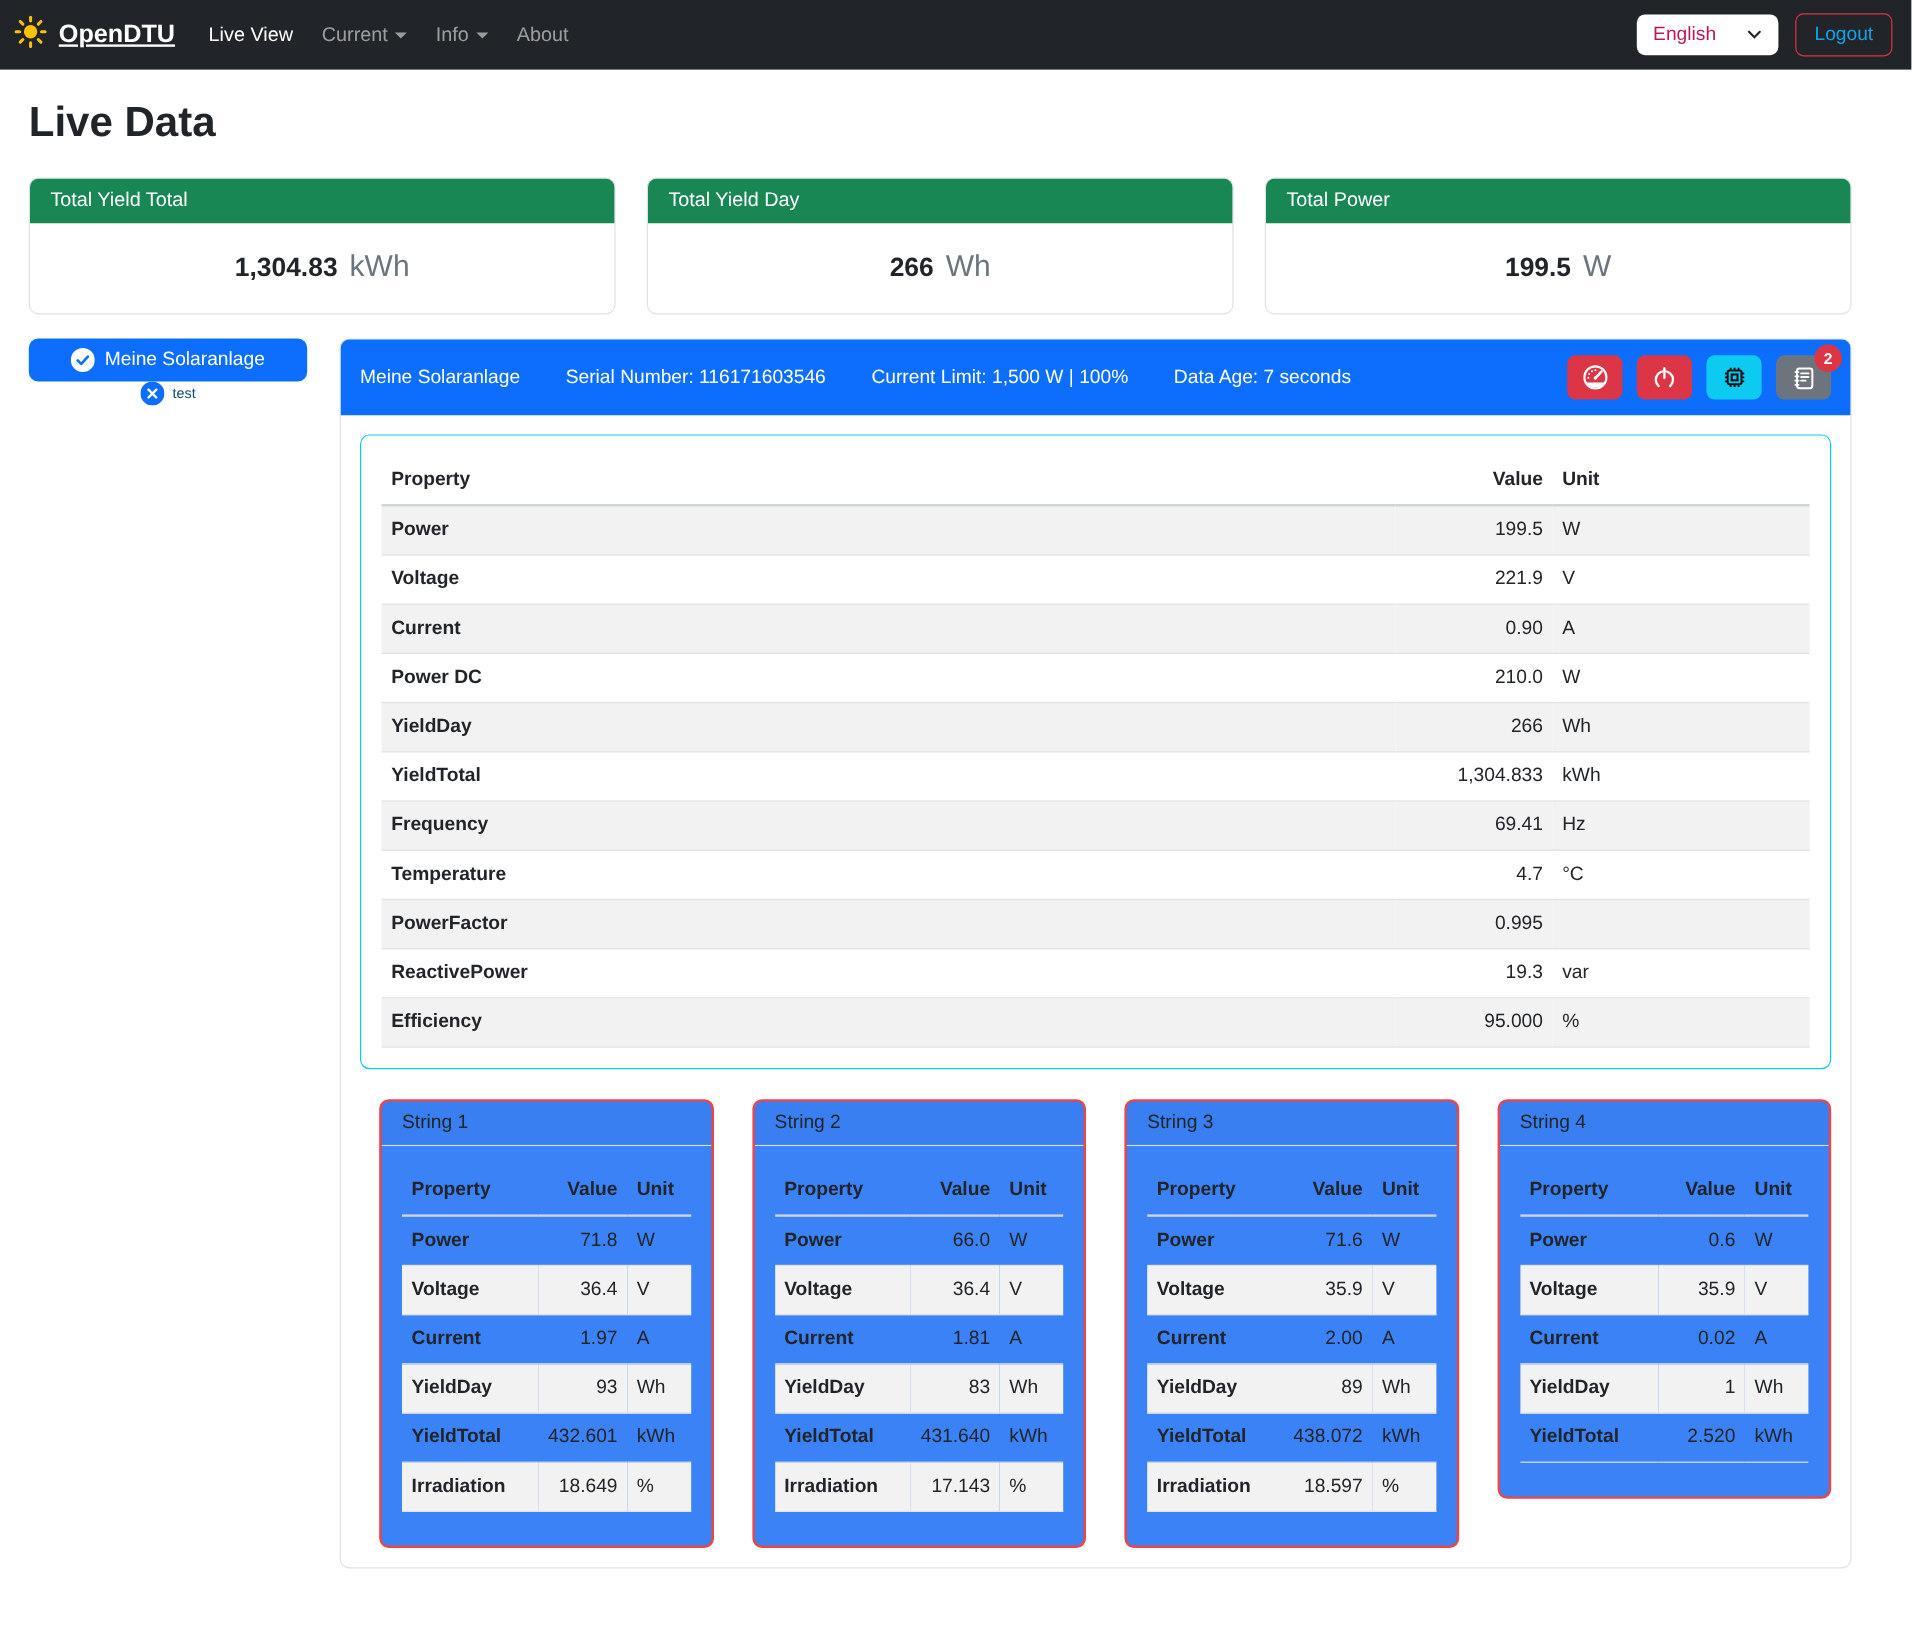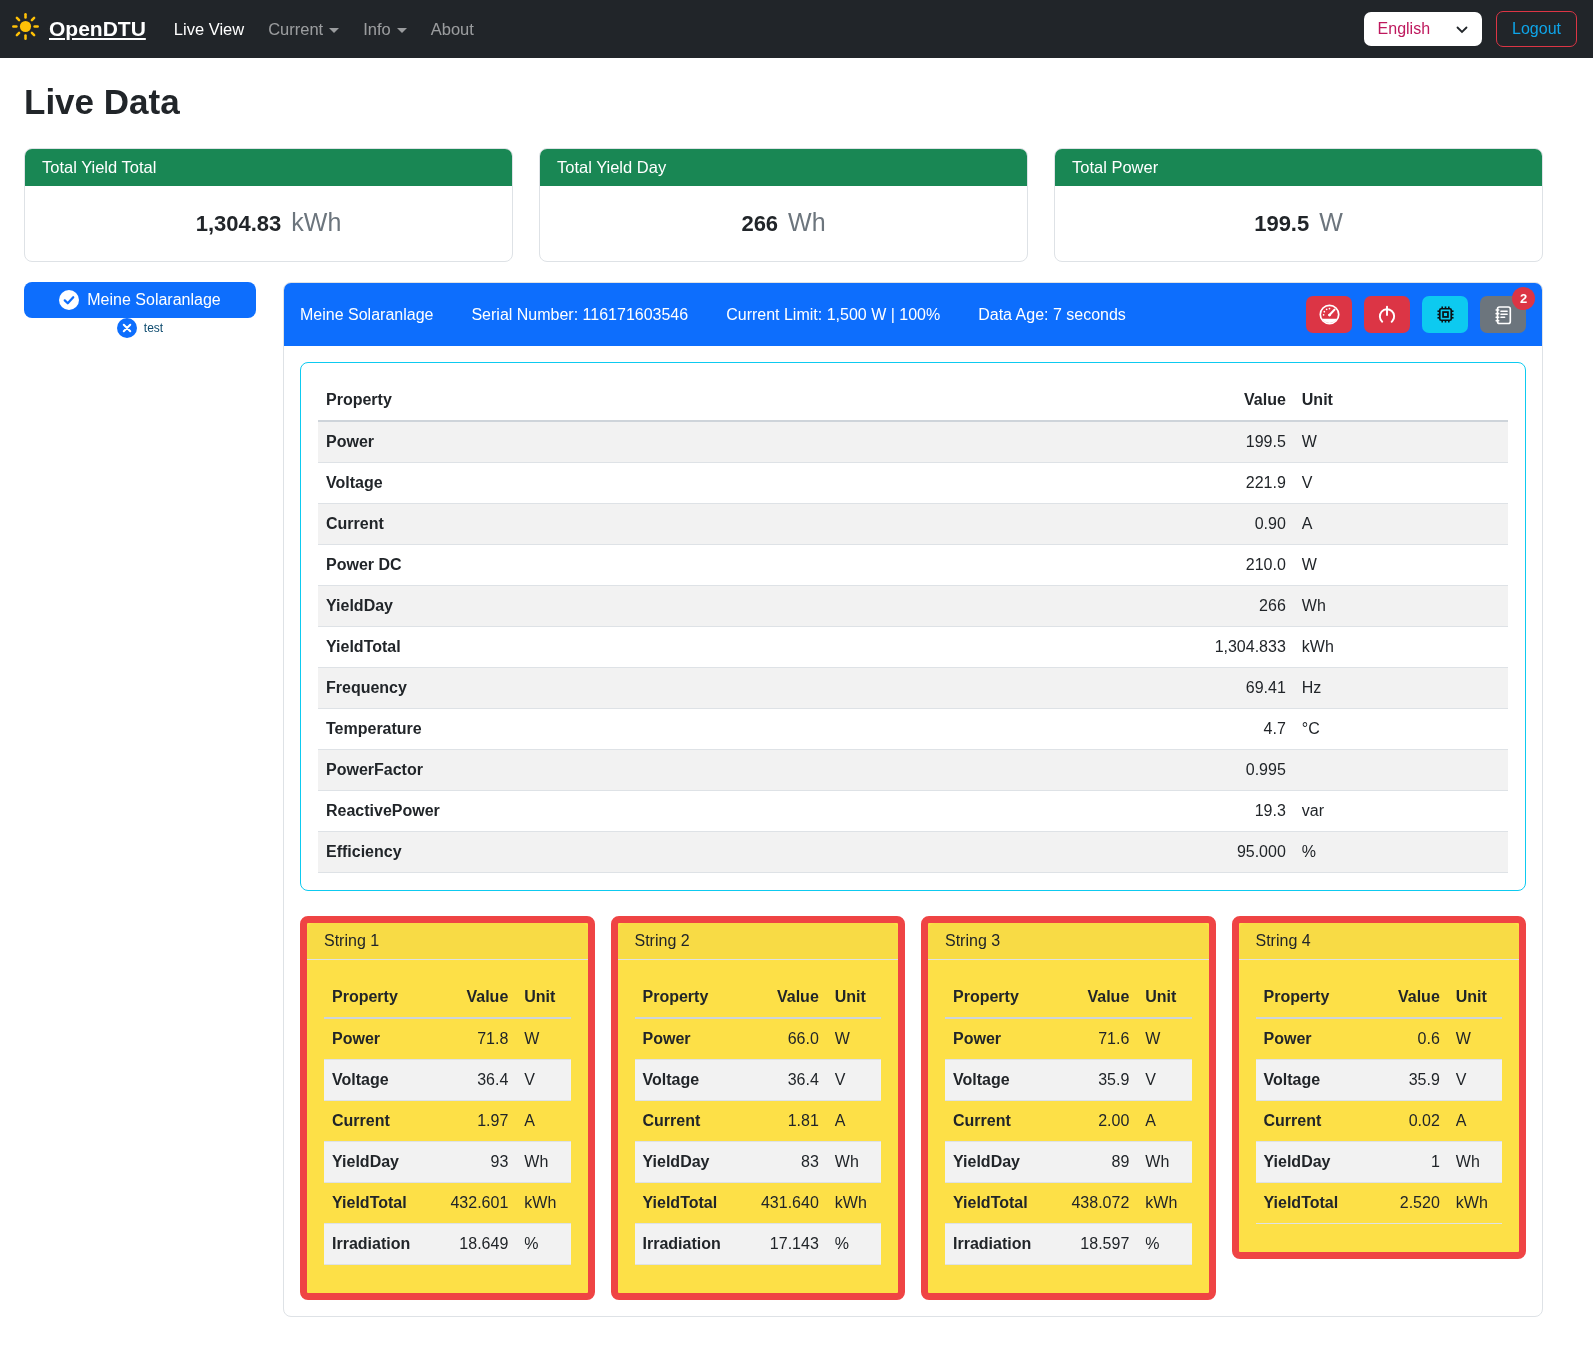--- a/index.html
+++ b/index.html
@@ -62,21 +62,21 @@
 
   .big-card-body { padding:16px; }
 
   
   .phase-card { border:1px solid #0dcaf0; border-radius:8px; margin-bottom:25px; }
   .phase-card .hd { background:#0dcaf0; color:#000; padding:9px 17px; font-size:16px;
     border-radius:7px 7px 0 0; }
   .phase-card .bd { padding:17px; }
 
   .strings-row { display:flex; gap:16px; align-items:flex-start; }
-  .string-card { flex:1; border:7px solid #ef4444; border-radius:8px; background:#fde047; }
+  .string-card { flex:1; border:2px solid #ef4444; border-radius:8px; background:#3b82f6;margin-left:16px; }
   .string-card .hd { background:rgba(0,0,0,.02); border-bottom:1px solid #dee2e6;
     padding:9px 17px; font-size:16px; border-radius:7px 7px 0 0; color:#212529; }
   .string-card .bd { padding:17px 17px 28px; }
 
   table { width:100%; border-collapse:collapse; font-size:16px; }
   th, td { padding:8px; border-bottom:1px solid #dee2e6; line-height:24px; }
   thead th { font-weight:700; border-bottom:2px solid #ced4da; text-align:left; }
   td.prop { font-weight:700; }
   th.val, td.val { text-align:right; }
   th.unit, td.unit { text-align:left; }

